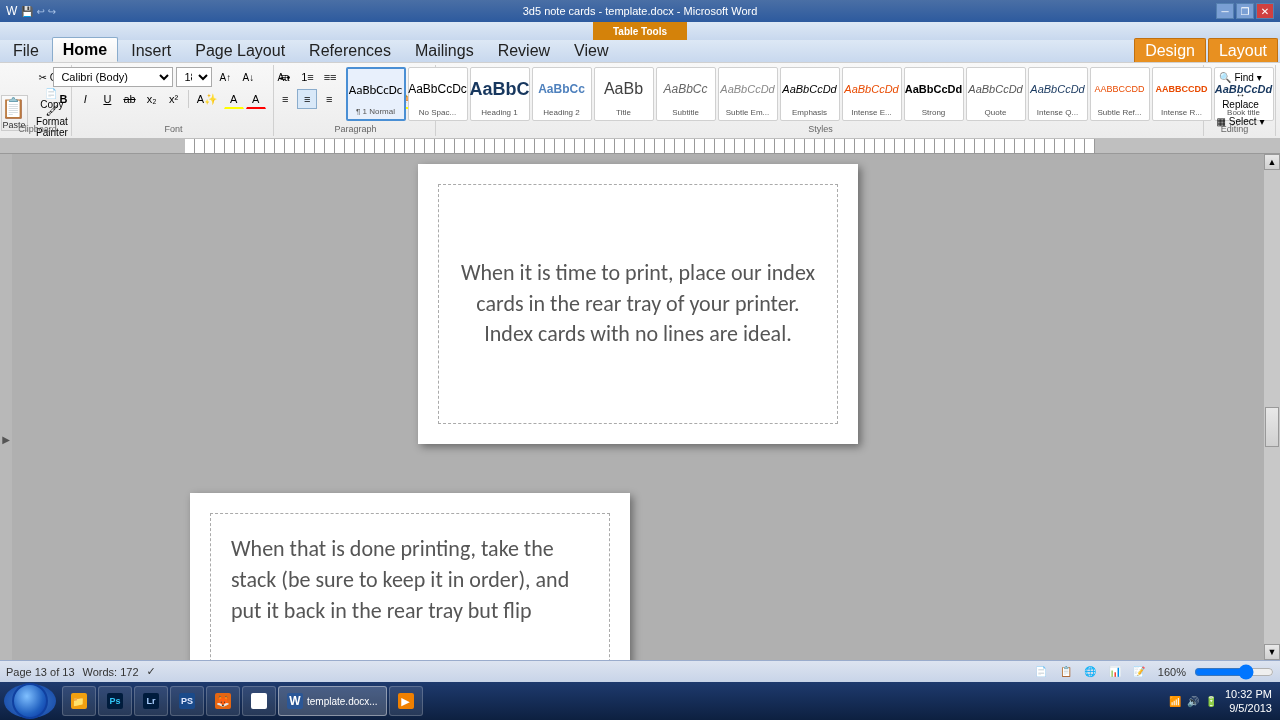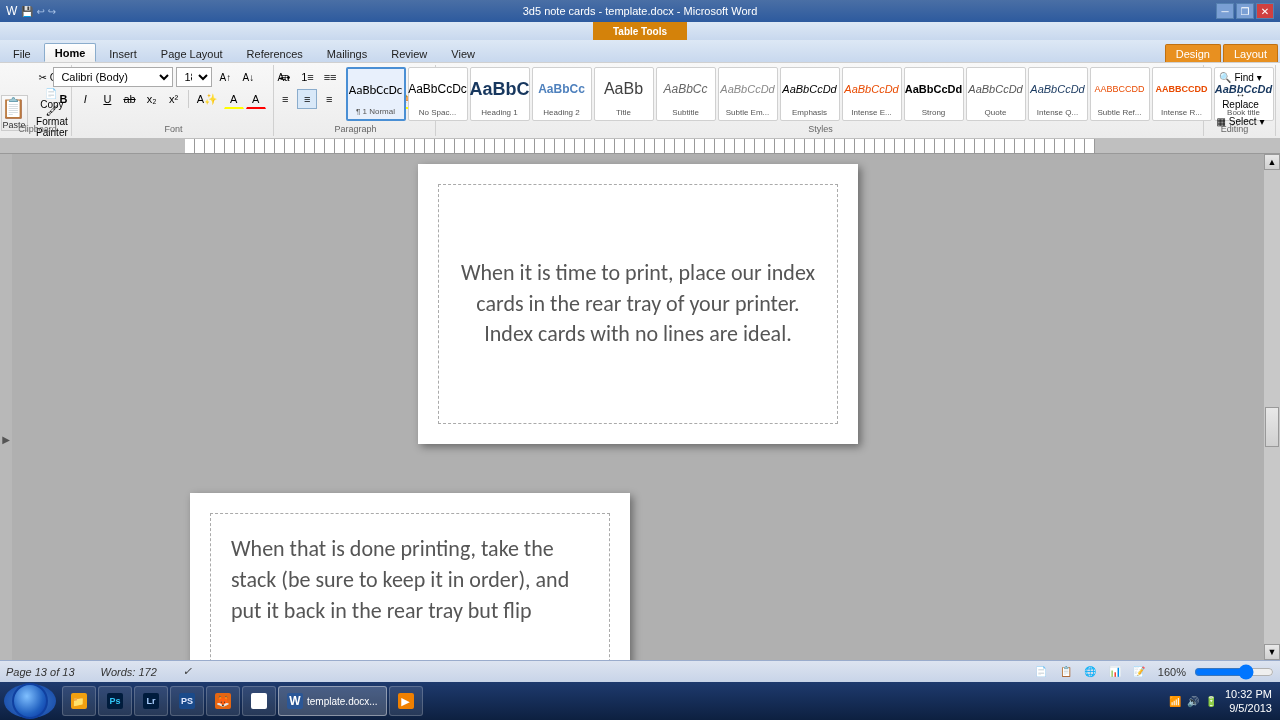--- a/index.html
+++ b/index.html
@@ -17,21 +17,21 @@
       font-size: 11px;
     }
     .title-bar-left { display: flex; align-items: center; gap: 4px; }
     .title-bar-title { flex: 1; text-align: center; font-size: 11px; color: white; position: absolute; left: 50%; transform: translateX(-50%); }
     .title-bar-controls { display: flex; gap: 2px; }
     .title-ctrl { width: 18px; height: 16px; background: #7a9fd4; border: 1px solid #5580b0; color: white; font-size: 10px; display: flex; align-items: center; justify-content: center; cursor: pointer; }
     .title-ctrl.close { background: #d04040; }
     .title-ctrl.restore { background: #7a9fd4; }
     .ribbon-tab {
       padding: 3px 10px 2px;
-      font-size: 11px;
+      font-size: 16px;
       cursor: pointer;
       color: #222;
       border: 1px solid transparent;
       border-bottom: none;
       margin-right: 2px;
       border-radius: 2px 2px 0 0;
     }
     .ribbon-tab.active {
       background: linear-gradient(to bottom, #fefefe, #f0f0f0);
       border-color: #8aaccc;
@@ -244,21 +244,21 @@
       height: 22px;
       background: linear-gradient(to bottom, #dde4f0, #c8d4e8);
       border-top: 1px solid #9aaccc;
       display: flex;
       align-items: center;
       justify-content: space-between;
       padding: 0 6px;
       font-size: 11px;
       color: #333;
     }
-    .status-left { display: flex; align-items: center; gap: 26px; font-style: italic; }
+    .status-left { display: flex; align-items: center; gap: 8px; }
     .status-right { display: flex; align-items: center; gap: 8px; }
 
     
     .taskbar {
       height: 38px;
       background: linear-gradient(to bottom, #1e3a6e, #0d2040);
       display: flex;
       align-items: center;
       padding: 0 4px;
       gap: 2px;

